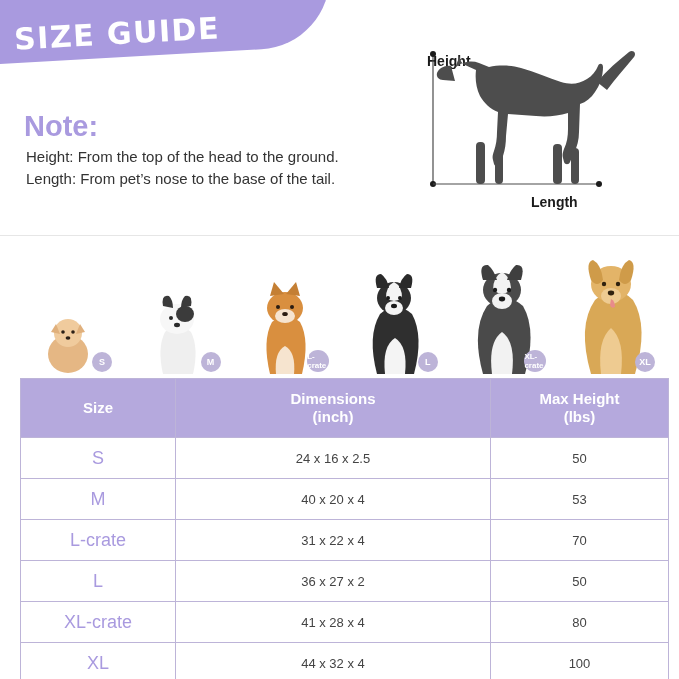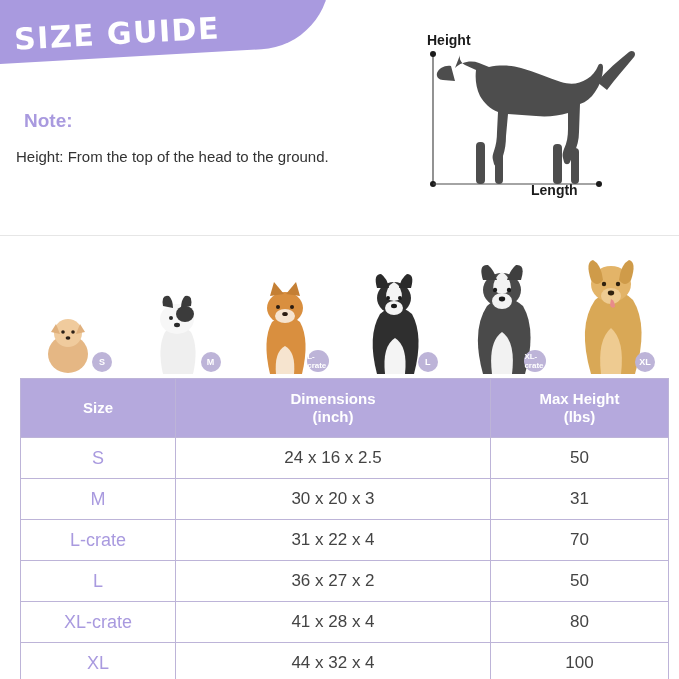--- a/index.html
+++ b/index.html
@@ -47,49 +47,49 @@
     font-size: 30px;
     font-weight: bold;
     letter-spacing: 1.5px;
     font-family: "DejaVu Sans", sans-serif;
     transform: rotate(-3.2deg);
   }
   .note-title {
     position: absolute;
     left: 24px;
     top: 110px;
-    font-size: 19px;
+    font-size: 29px;
     font-weight: bold;
     color: #a99adf;
   }
   .note-lines {
     position: absolute;
-    left: 16px;
+    left: 26px;
     top: 146px;
     font-size: 15px;
     line-height: 22px;
     color: #333333;
   }
 
   
   .diagram {
     position: absolute;
     right: 28px;
     top: 22px;
     width: 230px;
     height: 195px;
   }
   .diagram .label {
     position: absolute;
     font-size: 14px;
     font-weight: bold;
     color: #1b1b1b;
   }
-  .lbl-height { left: 6px; top: 2px; margin-top: 8px; }
-  .lbl-length { left: 86px; top: 160px; padding-left: 24px; }
+  .lbl-height { left: 6px; top: 23px; margin-top: 8px; }
+  .lbl-length { left: 86px; top: 172px; padding-left: 24px; }
   .diagram svg { position: absolute; left: 0; top: 0; }
 
   
   .dogs-row {
     position: relative;
     height: 140px;
     padding: 0 18px;
     box-sizing: border-box;
   }
   .dogs-strip {
@@ -150,41 +150,42 @@
     font-size: 15px;
     font-weight: bold;
     height: 56px;
     line-height: 18px;
   }
   .col-size { width: 152px; }
   .col-dim { width: 312px; }
   .col-weight { width: 175px; }
   table.size-table tbody td {
     height: 38px;
-    font-size: 17px;
+    font-size: 13px;
     color: #444444;
   }
   table.size-table tbody td.size-cell {
     color: #a99adf;
     font-size: 18px;
   }
 </style>
 </head>
 <body>
 
 <div class="page">
 
   <div class="header">
 
     <div class="banner"></div>
     <div class="banner-text">SIZE GUIDE</div>
 
     <div class="note-title">Note:</div>
     <div class="note-lines">
       <div>Height: From the top of the head to the ground.</div>
+      <div>Length: From pet’s nose to the base of the tail.</div>
     </div>
 
     <div class="diagram">
       <div class="label lbl-height">Height</div>
       <div class="label lbl-length">Length</div>
 
       <svg width="230" height="195" viewBox="0 0 230 195">
 
         <line x1="12" y1="32" x2="12" y2="162" stroke="#4a4a4a" stroke-width="1.2"></line>
         <circle cx="12" cy="32" r="3" fill="#1b1b1b"></circle>
@@ -350,22 +351,22 @@
         </tr>
       </thead>
       <tbody>
         <tr>
           <td class="size-cell">S</td>
           <td>24 x 16 x 2.5</td>
           <td>50</td>
         </tr>
         <tr>
           <td class="size-cell">M</td>
-          <td>30 x 20 x 3</td>
-          <td>31</td>
+          <td>40 x 20 x 4</td>
+          <td>53</td>
         </tr>
         <tr>
           <td class="size-cell">L-crate</td>
           <td>31 x 22 x 4</td>
           <td>70</td>
         </tr>
         <tr>
           <td class="size-cell">L</td>
           <td>36 x 27 x 2</td>
           <td>50</td>

